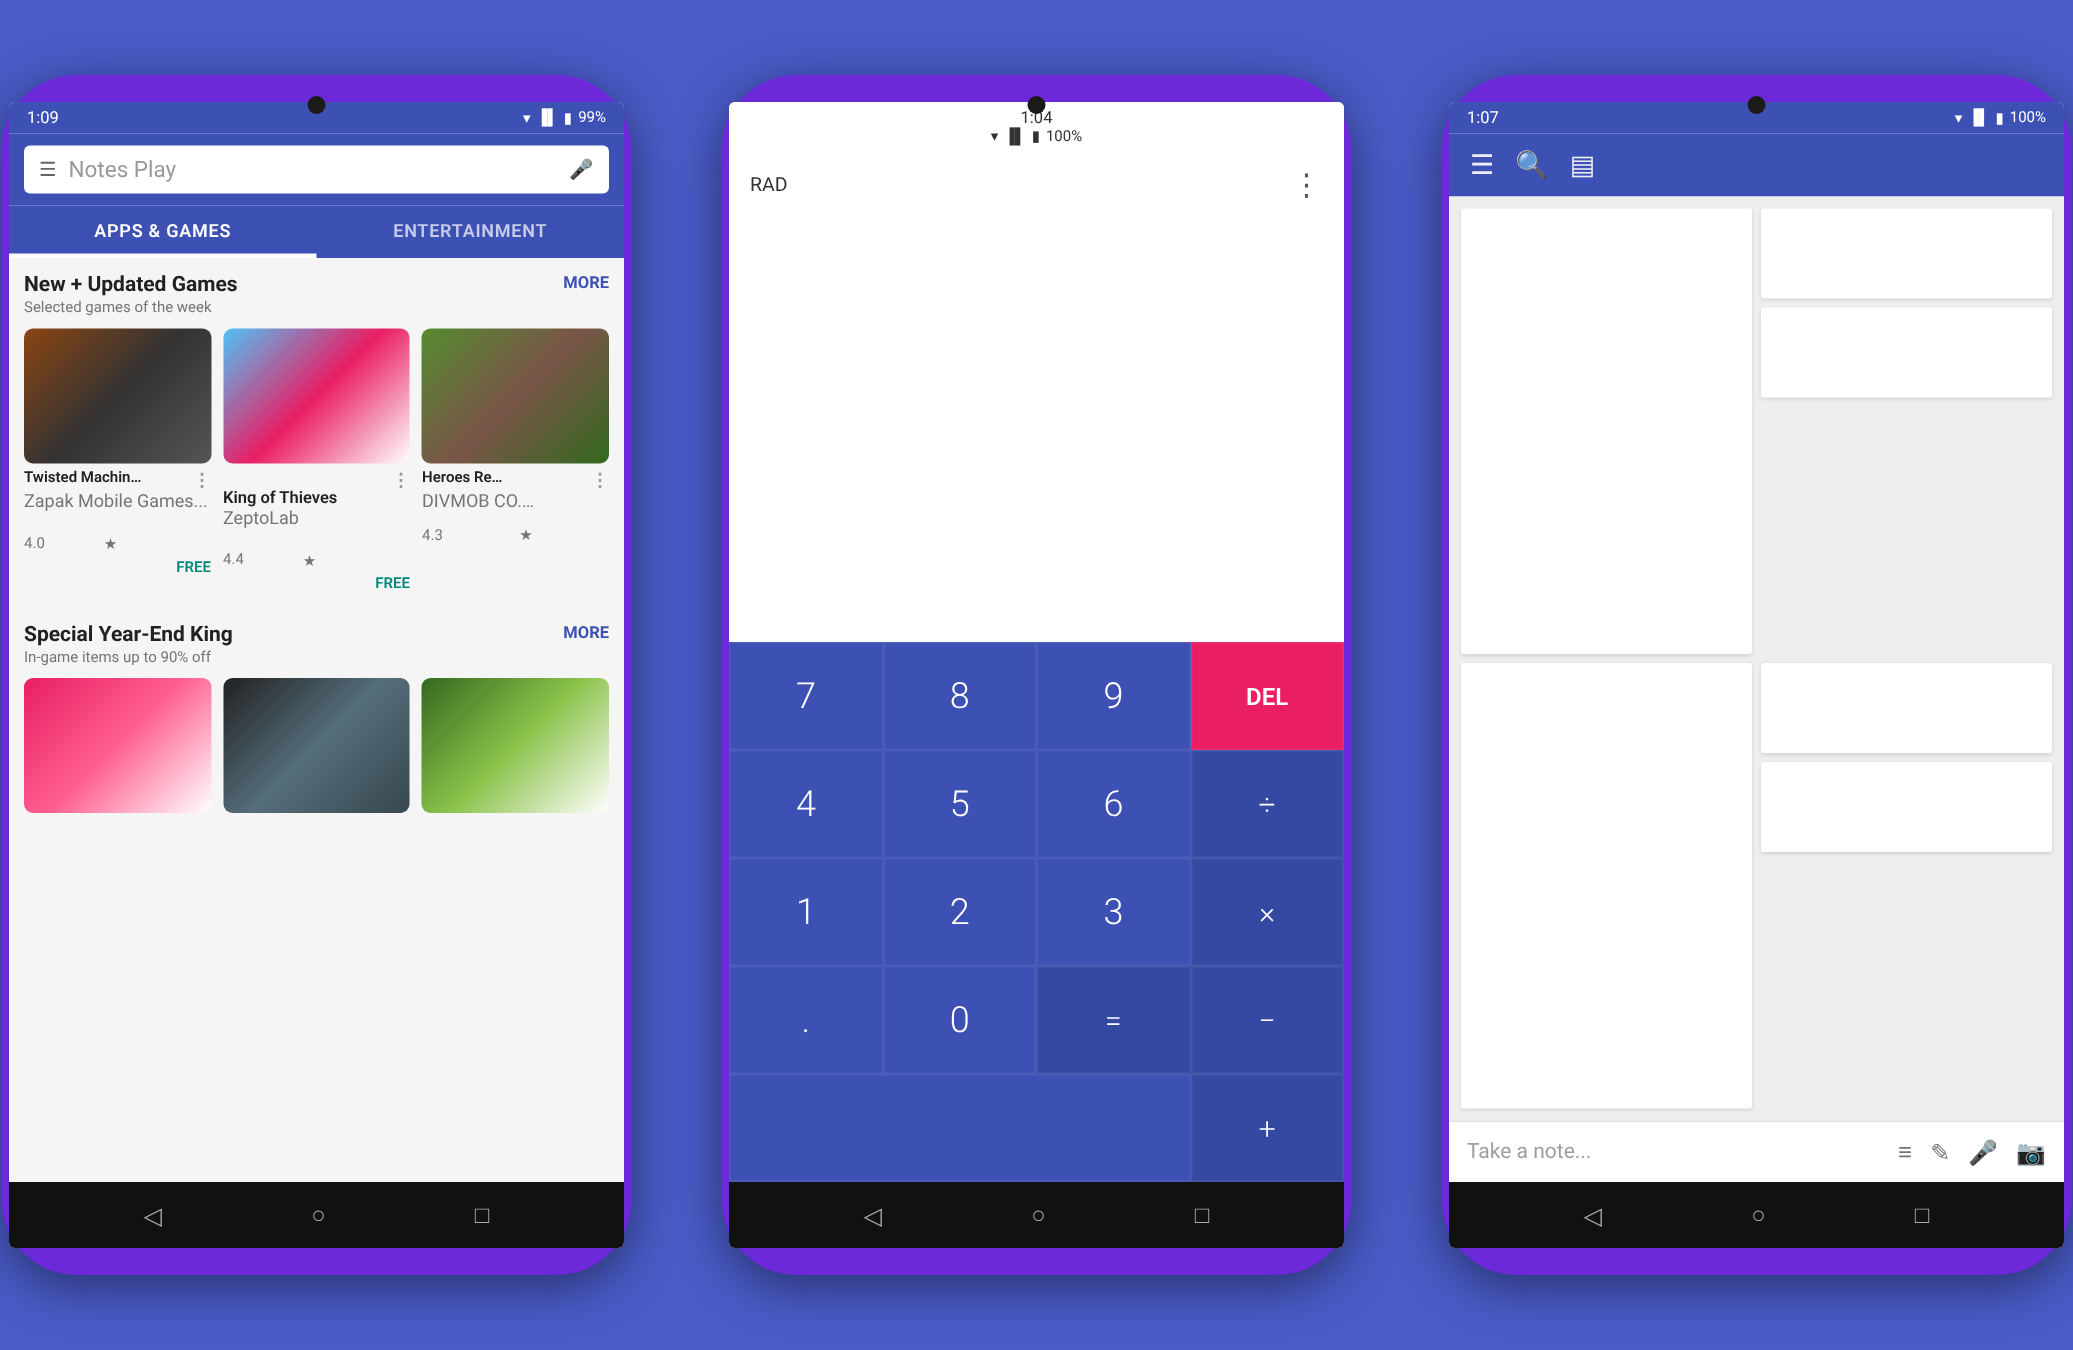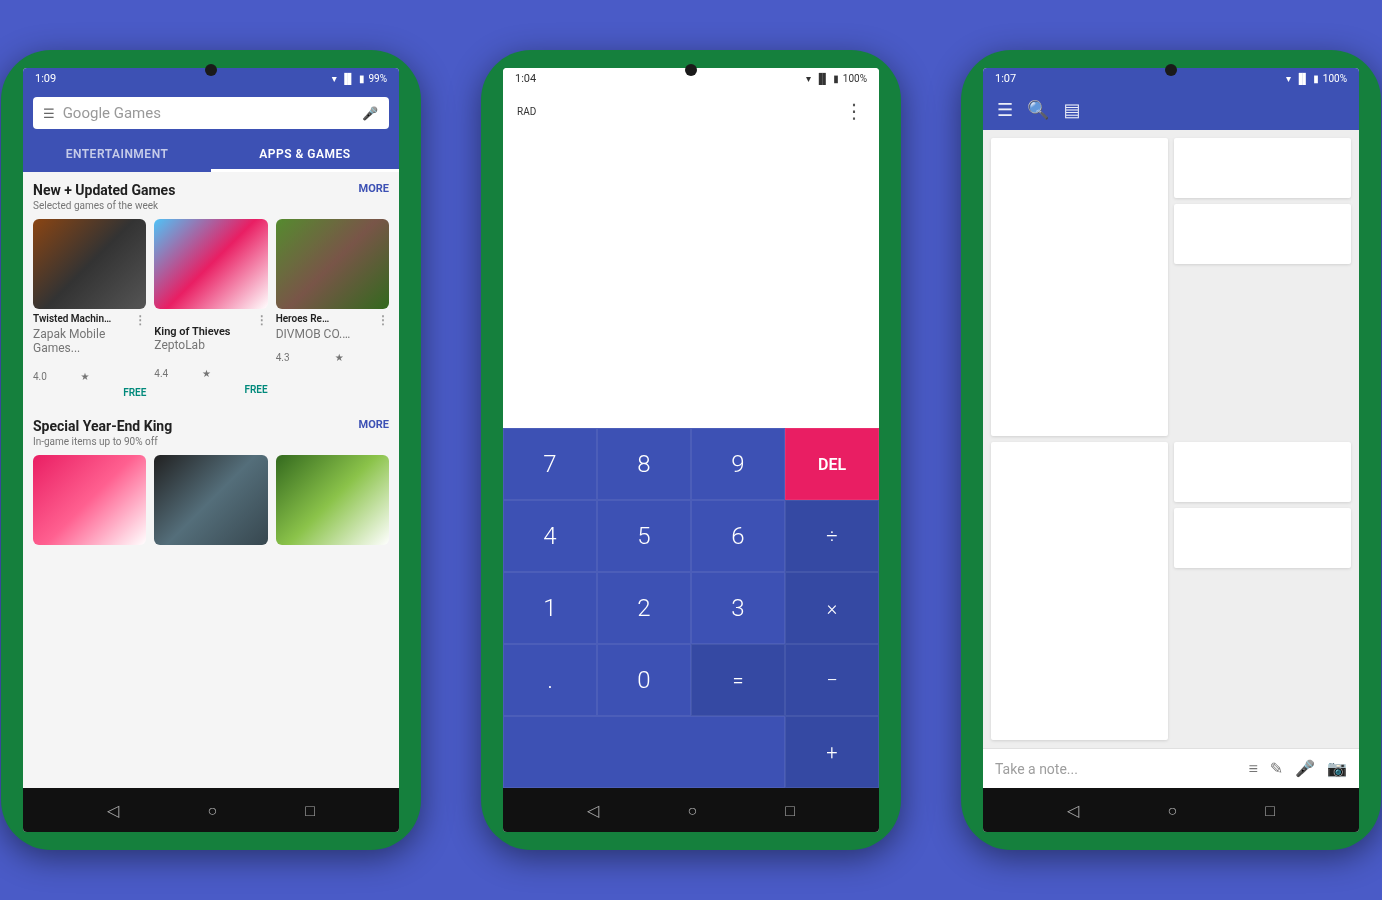--- a/index.html
+++ b/index.html
@@ -12,23 +12,23 @@
       justify-content: center;
       gap: 60px;
       font-family: 'Roboto', Arial, sans-serif;
       overflow: hidden;
     }
 
     
     .phone {
       width: 420px;
       height: 800px;
-      background: #15803d;
+      background: #6d28d9;
       border-radius: 50px;
-      padding: 18px 22px;
+      padding: 18px 5px;
       display: flex;
       flex-direction: column;
       position: relative;
       box-shadow: 0 8px 32px rgba(0,0,0,0.45);
     }
     .phone::before {
       content: '';
       position: absolute;
       top: 14px;
       left: 50%;
@@ -196,21 +196,21 @@
 
     
     .calc-header {
       background: #fff;
       padding: 10px 14px 6px;
       display: flex;
       justify-content: space-between;
       align-items: center;
     }
     .calc-rad {
-      font-size: 10px;
+      font-size: 13px;
       color: #333;
     }
     .calc-dots {
       font-size: 20px;
       color: #555;
       letter-spacing: 1px;
     }
     .calc-display {
       background: #fff;
       flex: 1;
@@ -333,28 +333,28 @@
         <span>▾</span>
         <span>▐▌</span>
         <span>▮</span>
         <span>99%</span>
       </div>
     </div>
 
     <div class="play-header">
       <div class="play-search-bar">
         <span>☰</span>
-        <span class="search-text">Google Games</span>
+        <span class="search-text">Notes Play</span>
         <span>🎤</span>
       </div>
     </div>
 
     <div class="play-tabs">
+      <div class="play-tab active">APPS &amp; GAMES</div>
       <div class="play-tab">ENTERTAINMENT</div>
-      <div class="play-tab active">APPS &amp; GAMES</div>
     </div>
 
     <div class="play-content">
 
 
       <div class="play-section">
         <div class="play-section-header">
           <div>
             <div class="play-section-title">New + Updated Games</div>
             <div class="play-section-sub">Selected games of the week</div>
@@ -423,21 +423,21 @@
       <span class="bottom-nav-icon">◁</span>
       <span class="bottom-nav-icon">○</span>
       <span class="bottom-nav-icon">□</span>
     </div>
   </div>
 </div>
 
 <div class="phone">
   <div class="phone-screen">
 
-    <div class="status-bar" style="background:#fff;color:#333;">
+    <div class="status-bar" style="background:#fff;color:#333;flex-direction:column;">
       <span>1:04</span>
       <div class="status-icons" style="color:#333;">
         <span>▾</span>
         <span>▐▌</span>
         <span>▮</span>
         <span>100%</span>
       </div>
     </div>
 
     <div class="calc-header">

